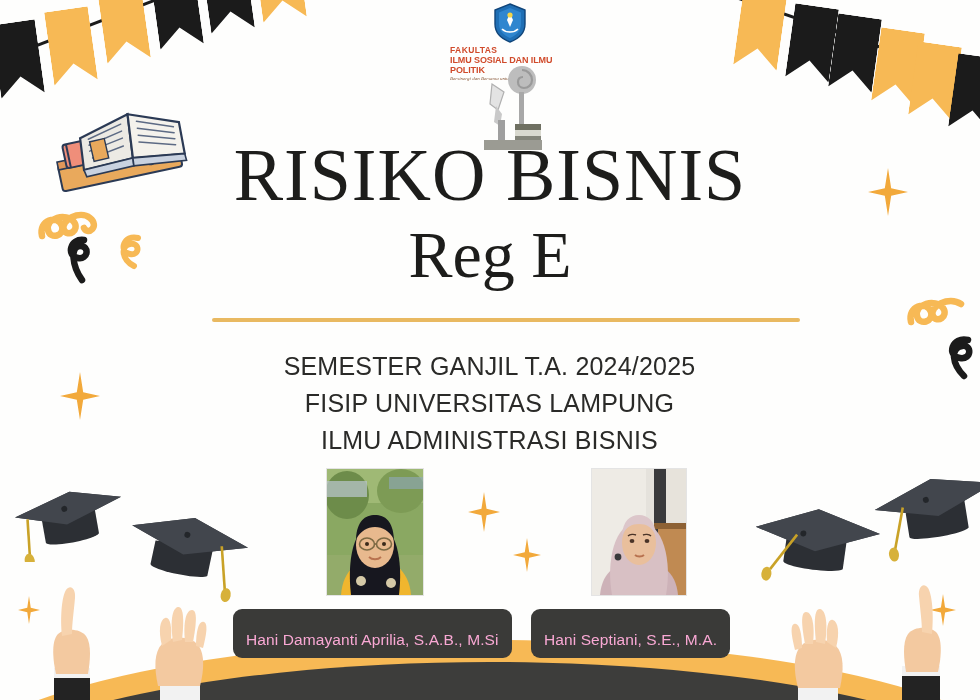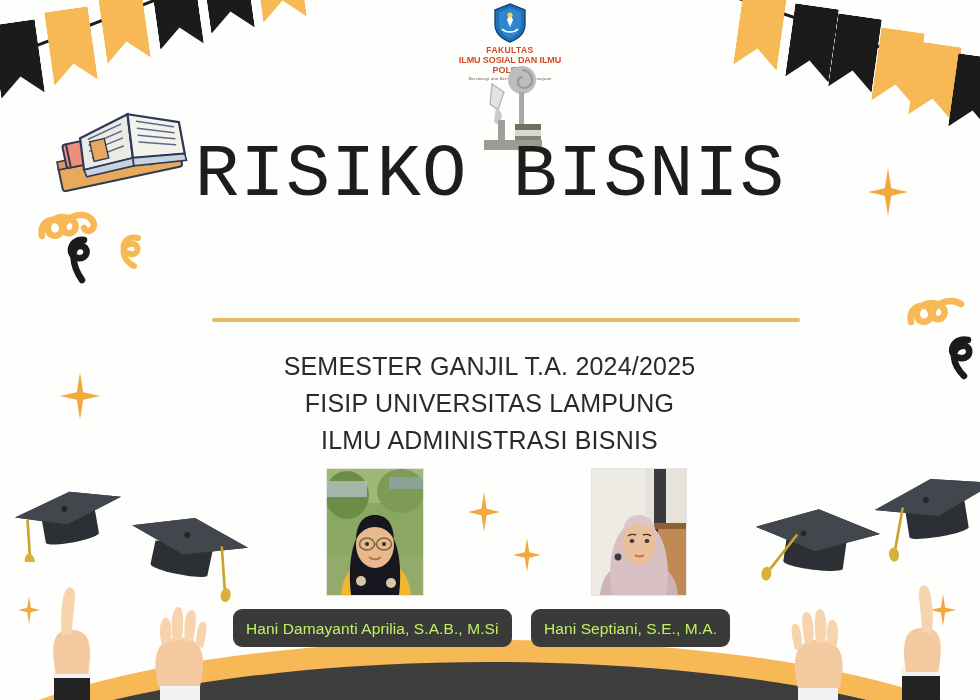--- a/index.html
+++ b/index.html
@@ -42,35 +42,35 @@
     border:1px solid #e4e4e4;
     overflow:hidden;
     background:#ddd;
   }
   .photo .inner{width:100%;height:100%;position:relative;}
 
   
   .pill{
     position:absolute;
     background:#3a3a38;
-    color:#bef264;
+    color:#f9a8d4;
     border-radius:9px;
     font-size:15.5px;
     letter-spacing:.1px;
     line-height:1;
-    padding:12px 13px 10px 13px;
+    padding:23px 13px 10px 13px;
     white-space:nowrap;
     font-family:"Liberation Sans",sans-serif;
   }
 
   
   #title-main{
     position:absolute;left:0;right:0;top:140px;
     text-align:center;
-    font-family:Liberation Mono, monospace;
+    font-family:Liberation Serif, serif;
     font-size:74px;
     line-height:.96;
     color:#1d1d1b;
     letter-spacing:1px;
   }
   #title-sub{
     position:absolute;left:0;right:0;top:222px;
     text-align:center;
     font-family:"Liberation Serif",serif;
     font-size:66px;
@@ -85,21 +85,21 @@
   #meta{
     position:absolute;left:0;right:1px;top:348px;
     text-align:center;
     color:#2a2a28;
     font-size:25px;
     line-height:1.47;
     letter-spacing:.2px;
   }
 
   
-  #logo-wrap{position:absolute;left:450px;top:2px;width:120px;text-align:center;}
+  #logo-wrap{position:absolute;left:450px;top:2px;width:120px;text-align:left;}
   #logo-crest{margin:0 auto;width:42px;height:42px;}
   .logo-line1{font-size:8.5px;font-weight:bold;color:#d04a2a;letter-spacing:.4px;margin-top:1px;}
   .logo-line2{font-size:9px;font-weight:bold;color:#d04a2a;letter-spacing:-.1px;}
   .logo-line3{font-size:5px;color:#8a5a3a;font-family:"Liberation Serif",serif;font-style:italic;margin-top:1px;}
 
   
   .arc{position:absolute;border-radius:50% 50% 0 0 / 100% 100% 0 0;}
 </style>
 </head>
 <body>
@@ -338,20 +338,21 @@
       <path d="M28 42 L34 50 L32 62 L26 58 Z" fill="#c9c9c9"></path>
       <rect x="30" y="56" width="7" height="22" fill="#9f9f9f"></rect>
       <rect x="47" y="60" width="26" height="6" fill="#6f7062"></rect>
       <rect x="47" y="66" width="26" height="6" fill="#d9d9cf"></rect>
       <rect x="47" y="72" width="26" height="6" fill="#84857a"></rect>
       <rect x="16" y="76" width="58" height="10" fill="#9b9b93"></rect>
     </svg>
   </div>
 
   <div id="title-main">RISIKO BISNIS</div>
+  <div id="title-sub">Reg E</div>
   <div id="divider"></div>
 
   <div id="meta">
     <div>SEMESTER GANJIL T.A. 2024/2025</div>
     <div>FISIP UNIVERSITAS LAMPUNG</div>
     <div>ILMU ADMINISTRASI BISNIS</div>
   </div>
 
   <div class="photo" style="left:326px;top:468px;width:96px;height:126px;">
     <div class="inner">

